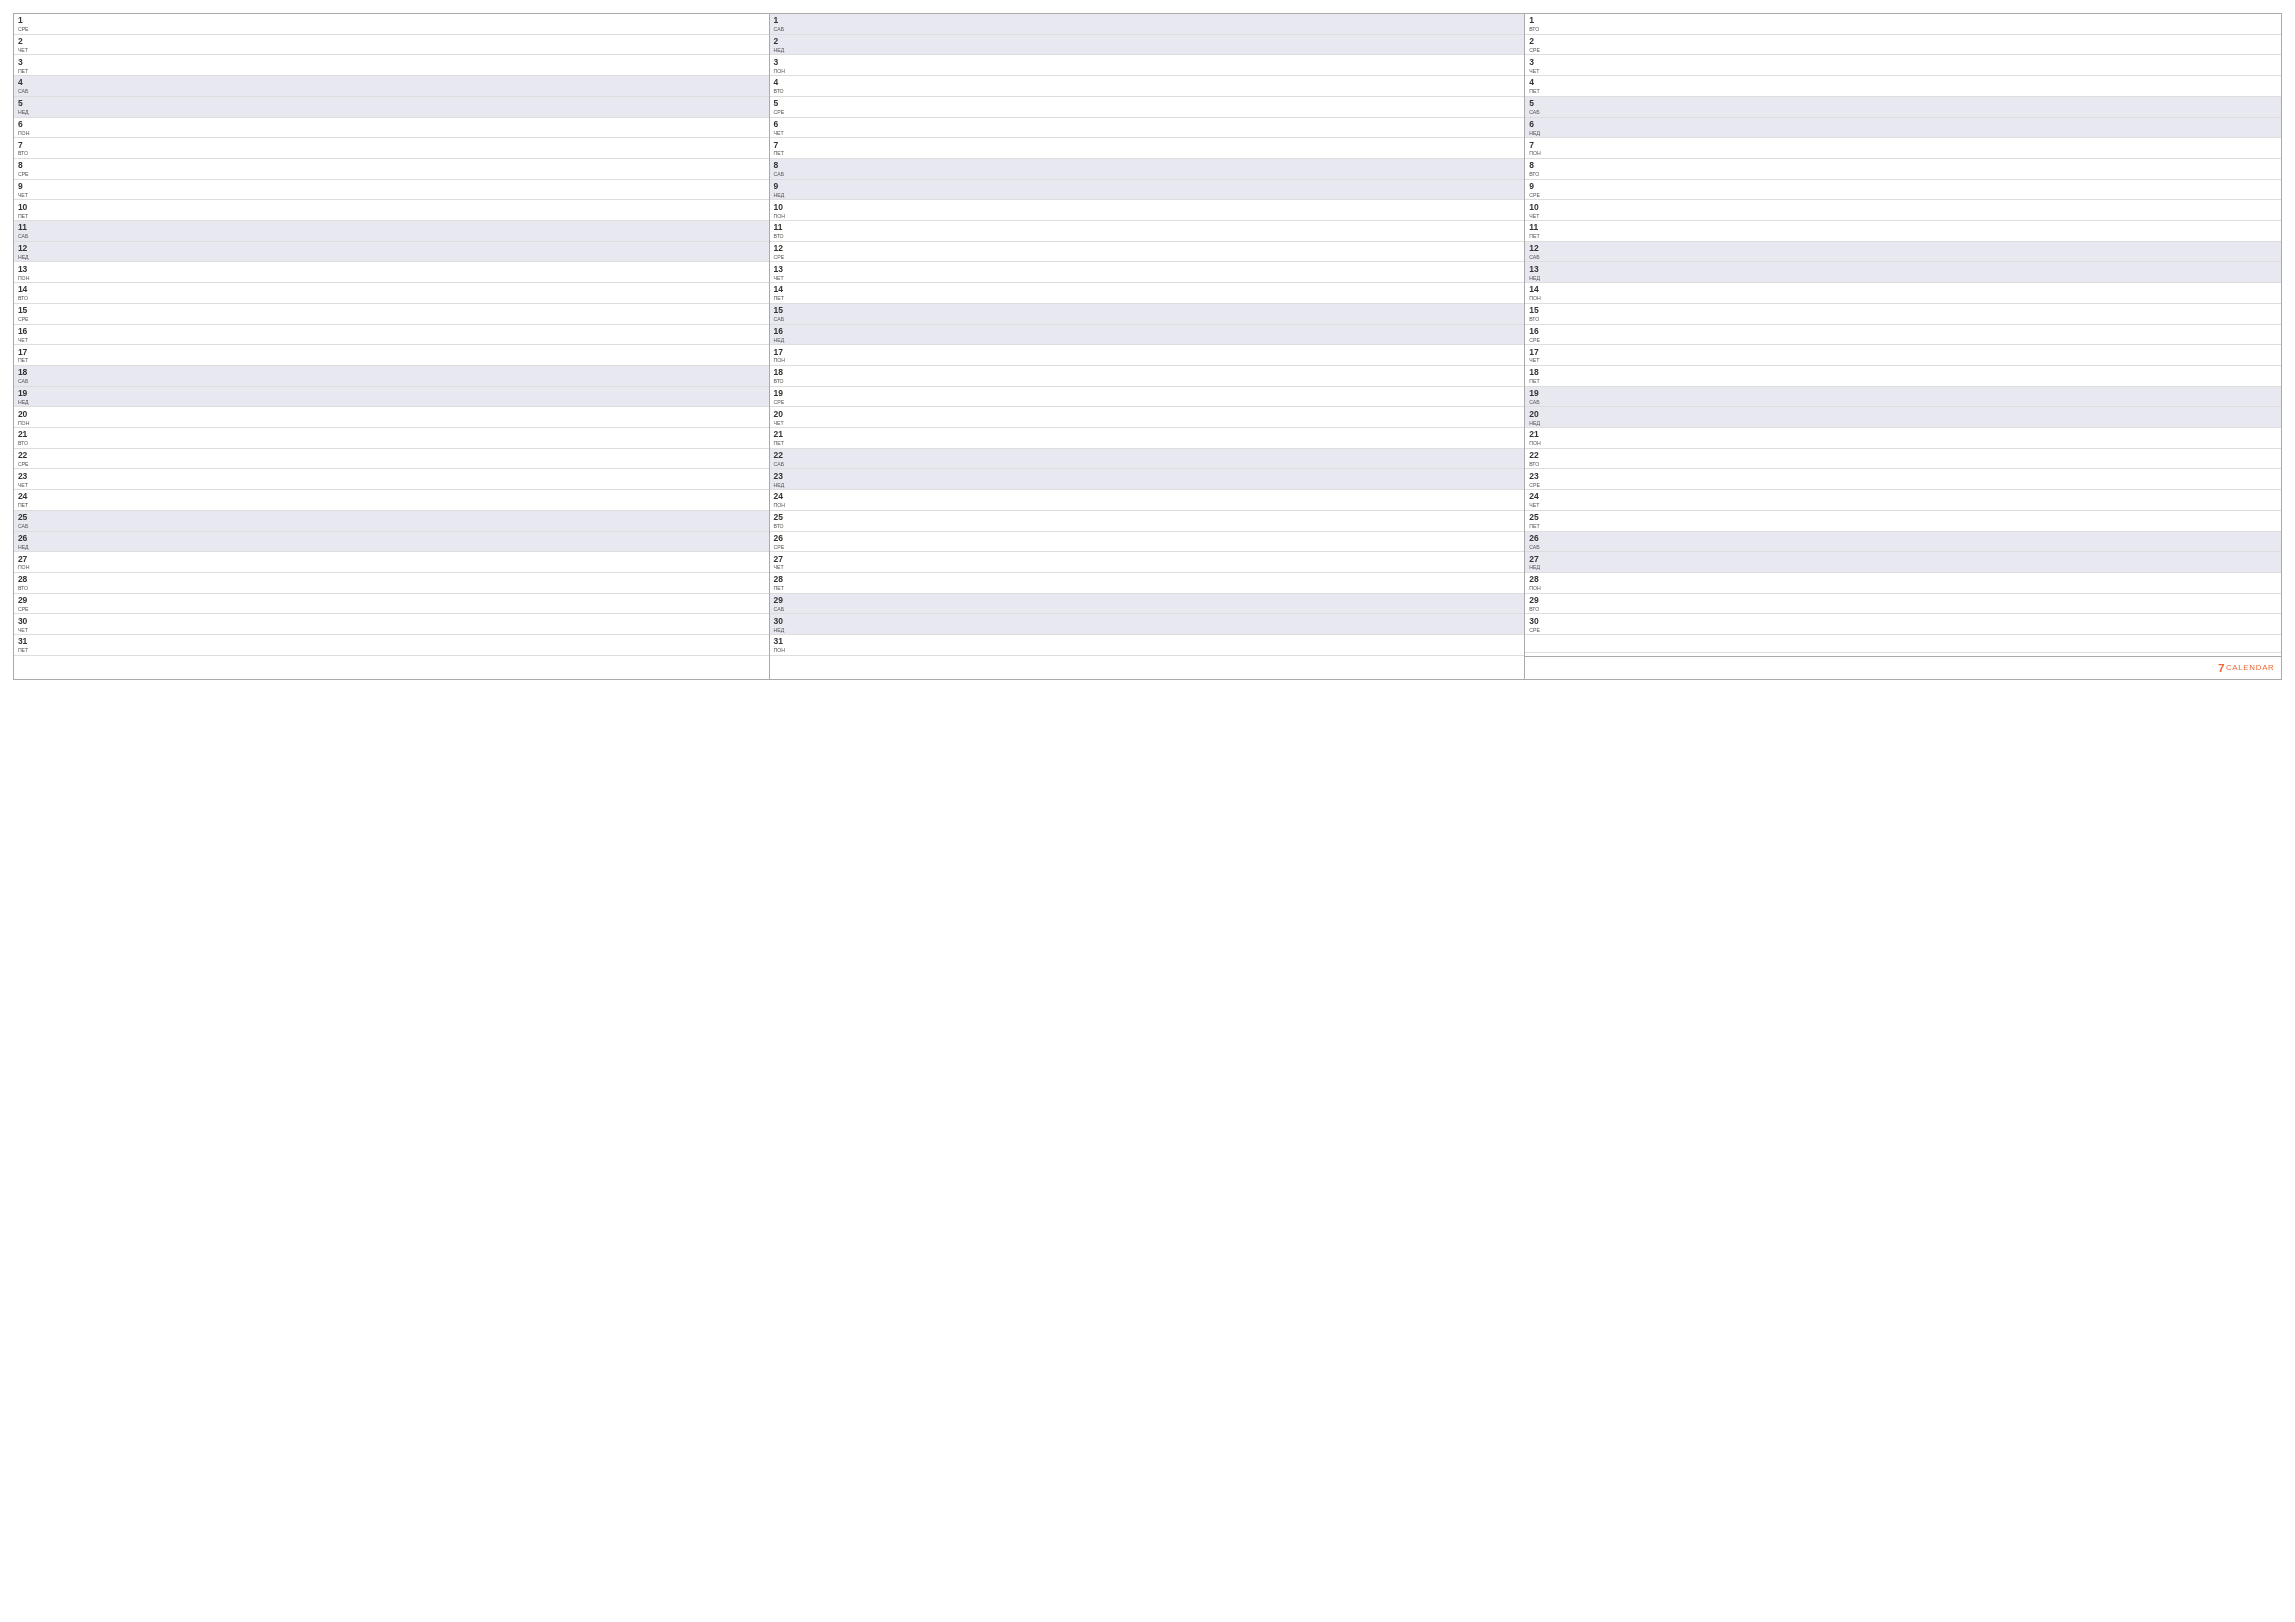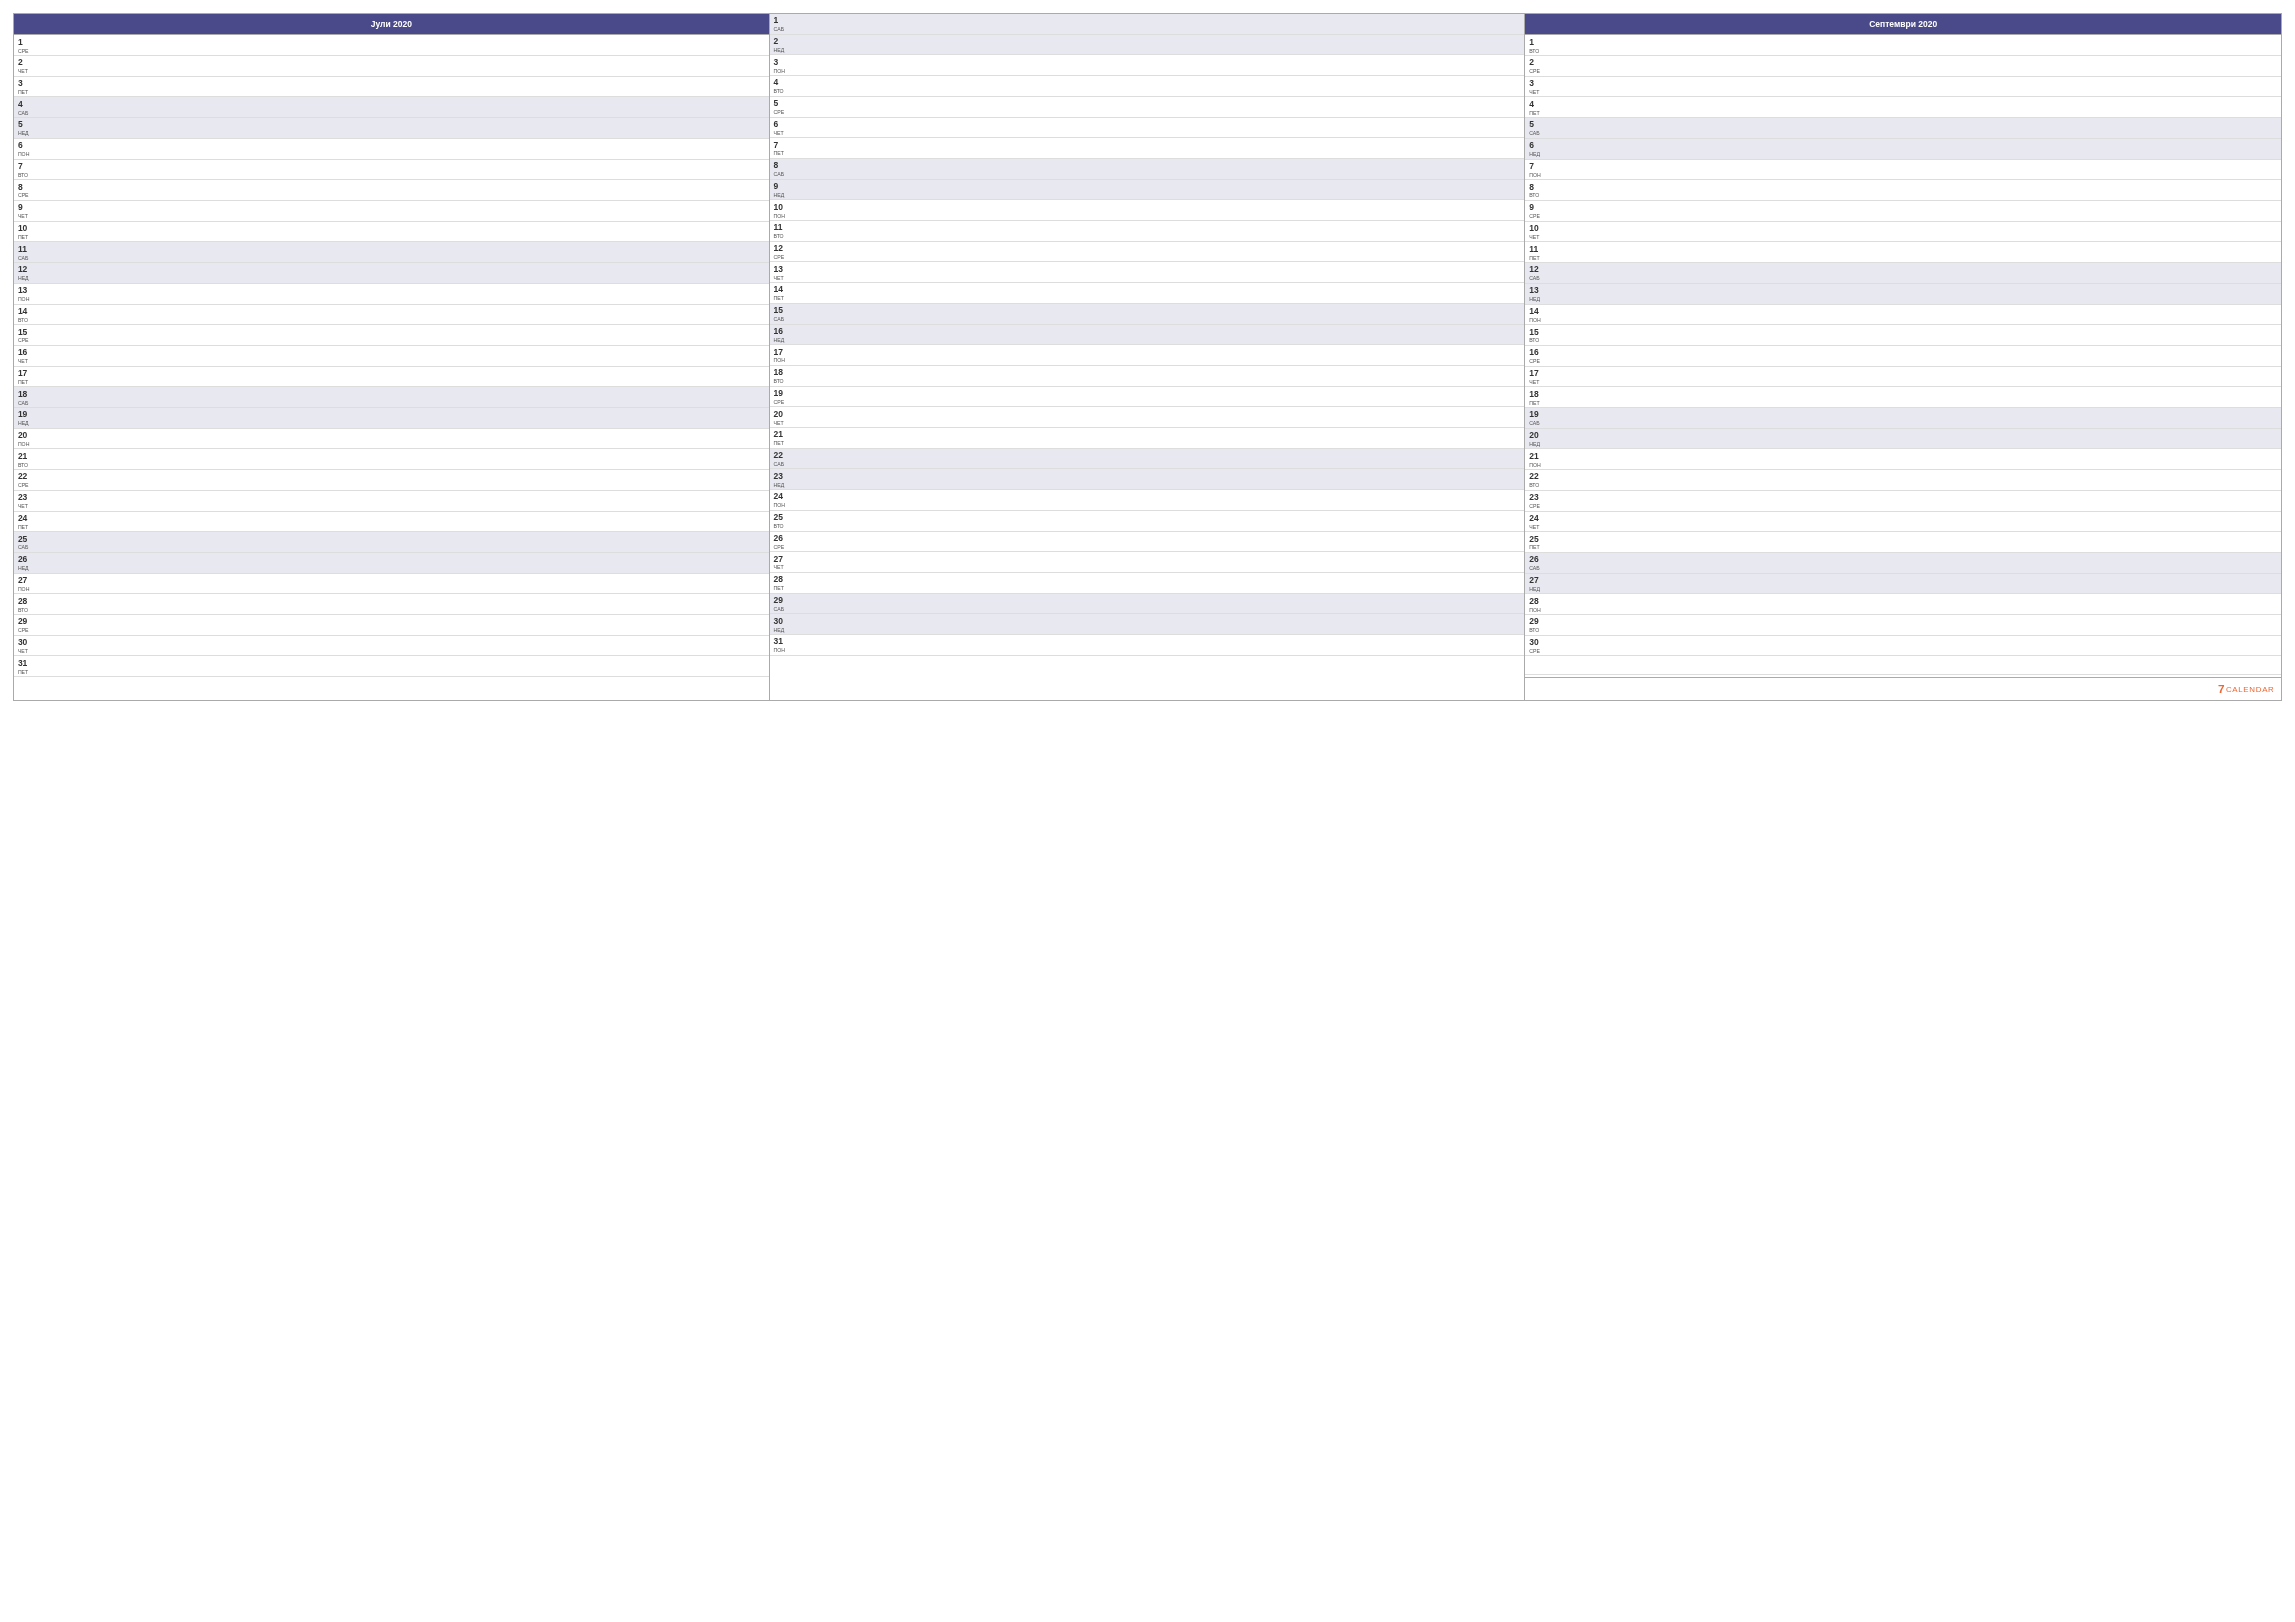--- a/index.html
+++ b/index.html
@@ -92,21 +92,20 @@
       border-right: none;
     }
   </style>
 </head>
 <body>
 
 <div class="calendar-container">
   <div id="calendar-root">
       <div class="calendar-grid">
         <div class="month-column">
-          <div class="month-header">Јули 2020</div>
           <div class="day-row">
             <div class="day-info">
               <span class="day-number">1</span>
               <span class="day-name">СРЕ</span>
             </div>
           </div>
           <div class="day-row">
             <div class="day-info">
               <span class="day-number">2</span>
               <span class="day-name">ЧЕТ</span>
@@ -469,21 +468,20 @@
             </div>
           </div>
           <div class="day-row">
             <div class="day-info">
               <span class="day-number">31</span>
               <span class="day-name">ПОН</span>
             </div>
           </div>
         </div>
         <div class="month-column">
-          <div class="month-header">Септември 2020</div>
           <div class="day-row">
             <div class="day-info">
               <span class="day-number">1</span>
               <span class="day-name">ВТО</span>
             </div>
           </div>
           <div class="day-row">
             <div class="day-info">
               <span class="day-number">2</span>
               <span class="day-name">СРЕ</span>

